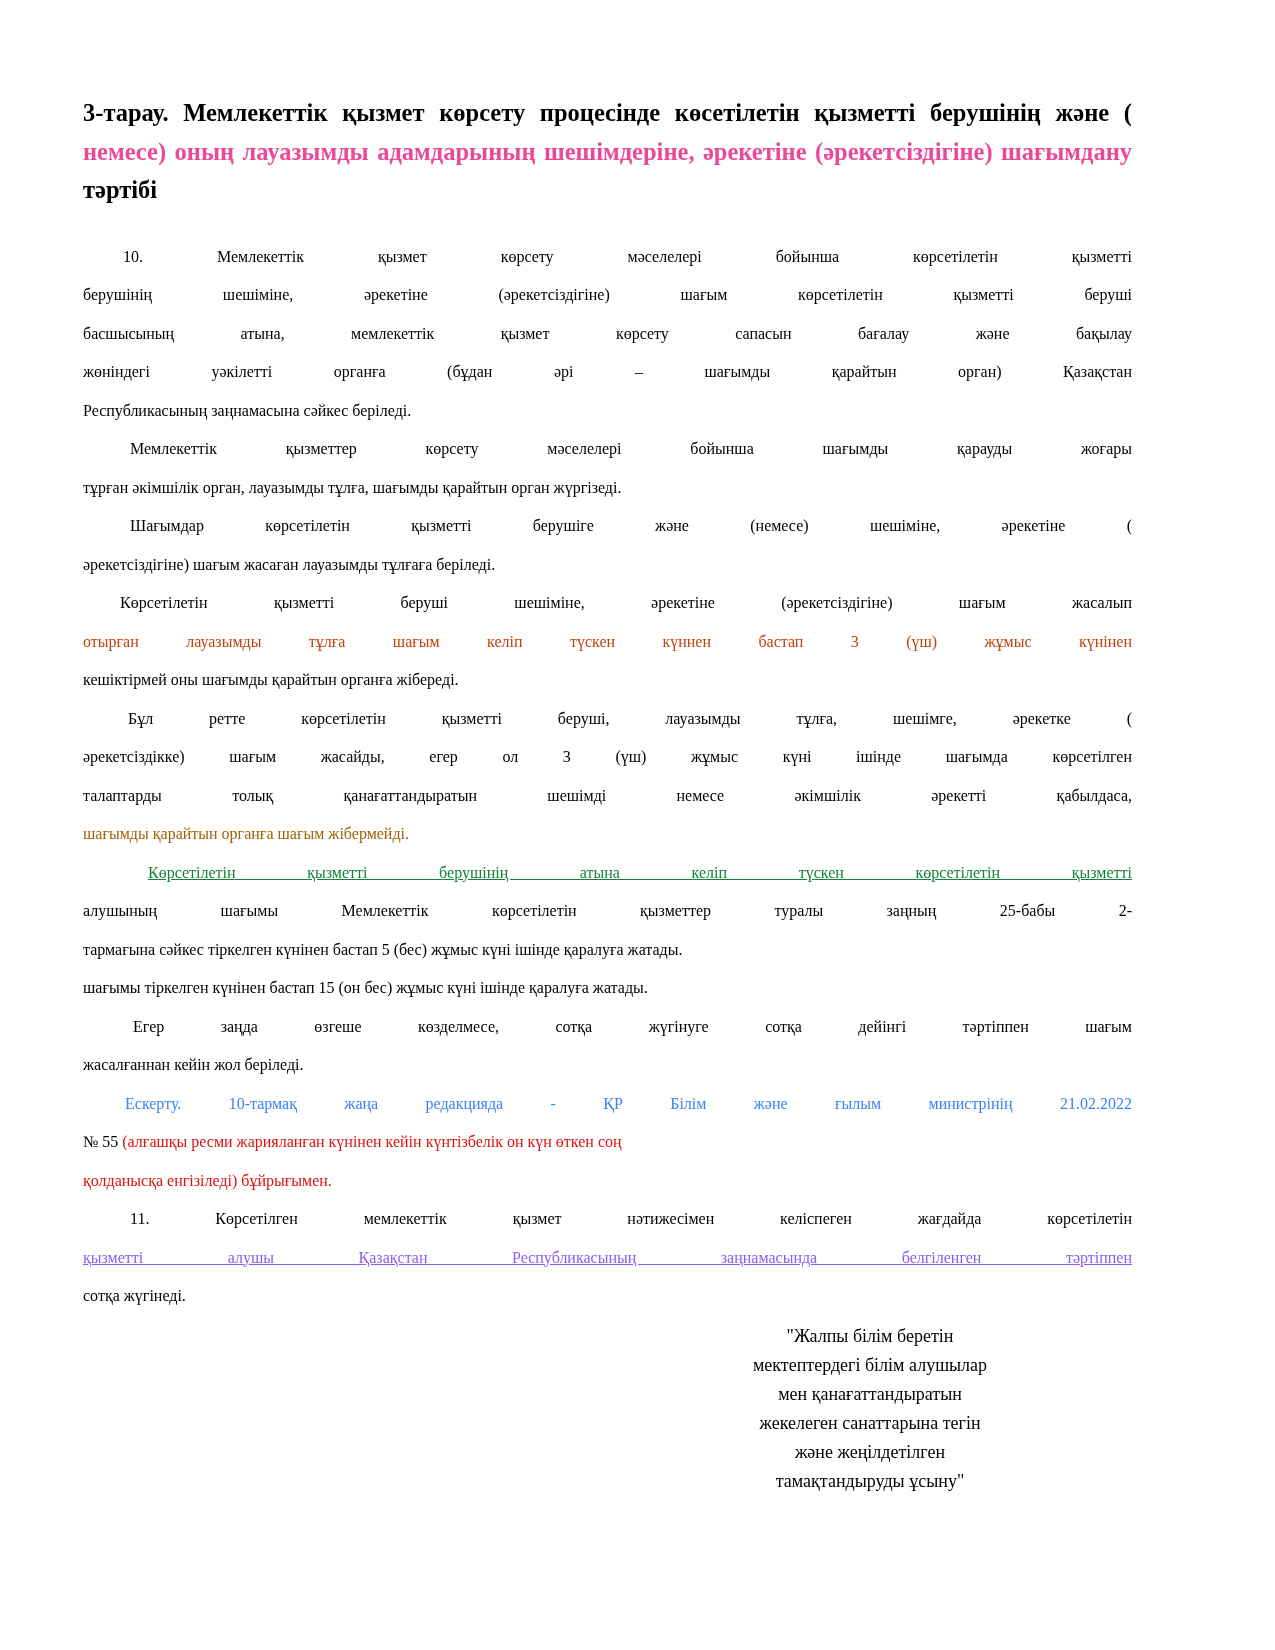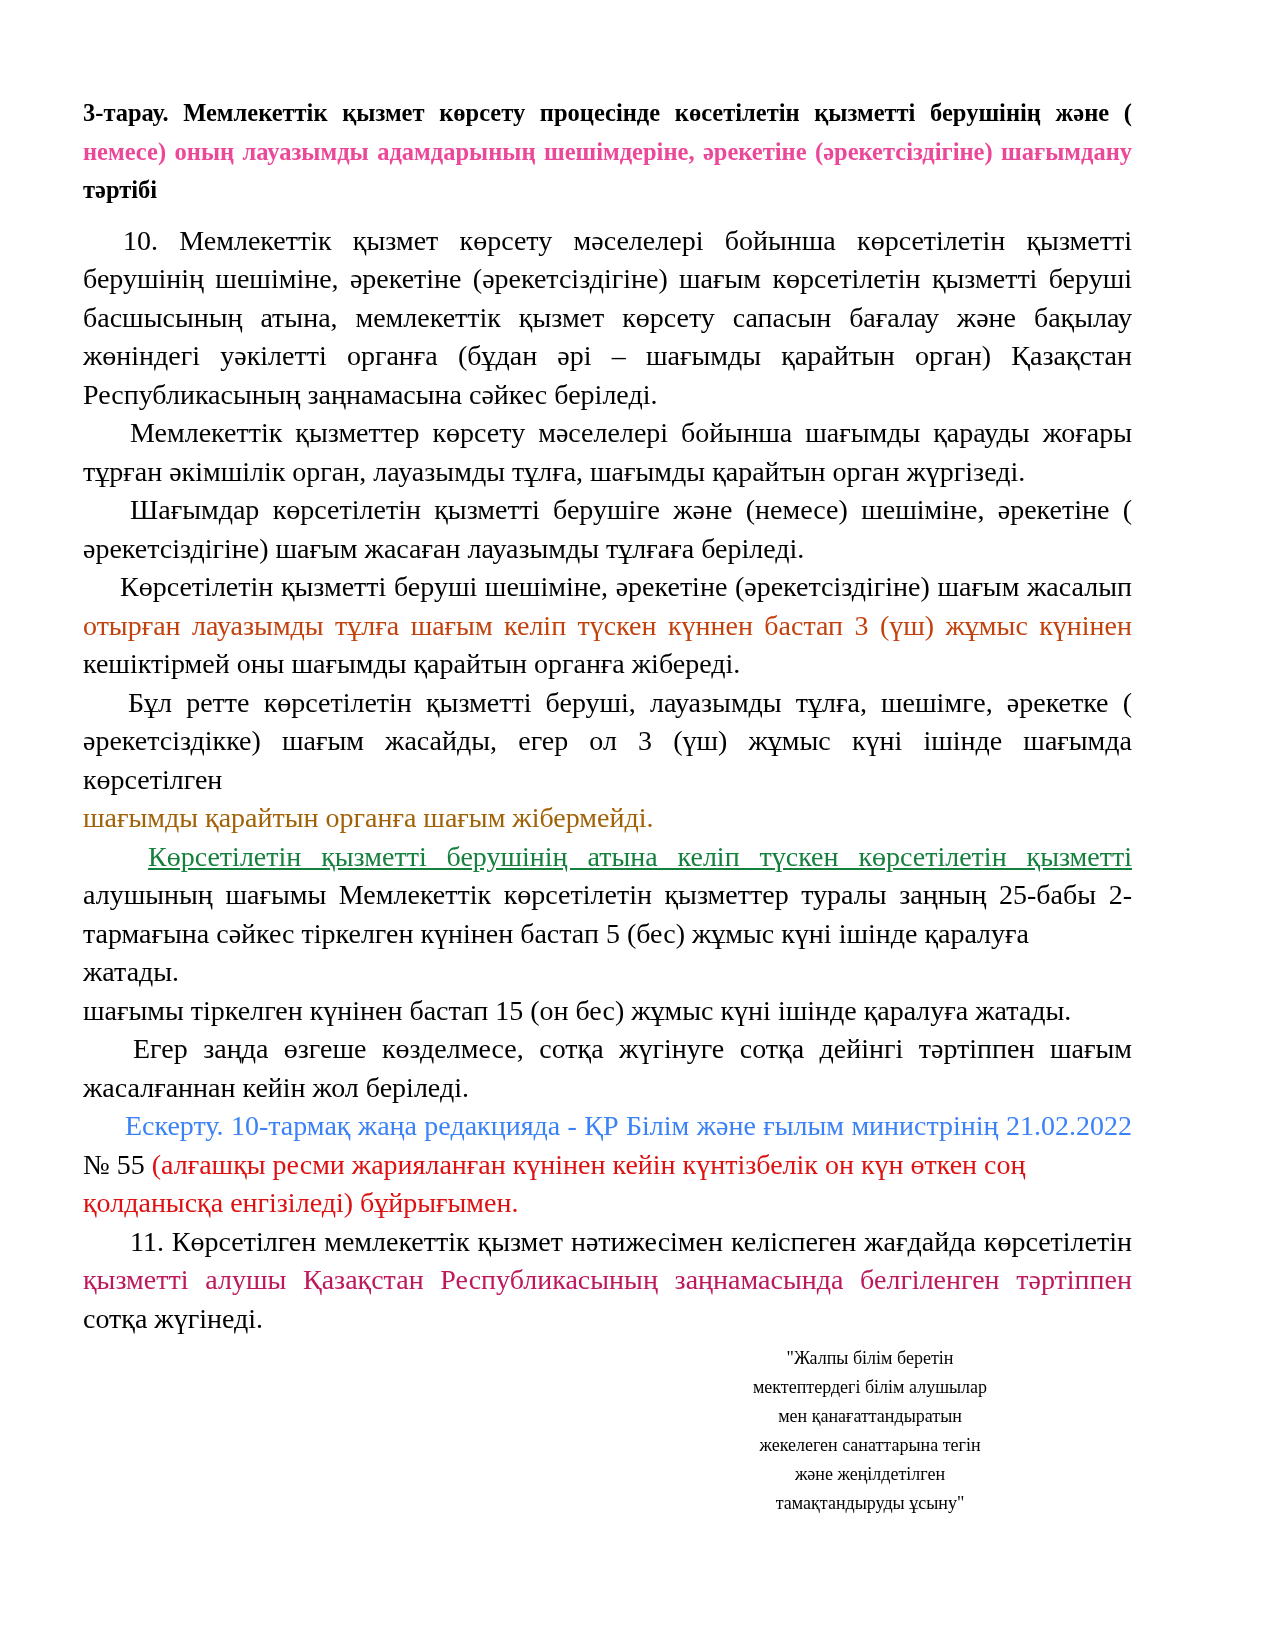--- a/index.html
+++ b/index.html
@@ -18,37 +18,37 @@
     box-sizing: border-box;
     width: 1275px;
     height: 1650px;
     padding: 94px 143px 0 83px;
     background: #ffffff;
   }
   .para {
     margin: 0;
   }
   .para .line {
-    font-size: 28px;
+    font-size: 16px;
     line-height: 38.5px;
     white-space: normal;
     text-align: justify;
     text-align-last: justify;
   }
   .para .line.ragged {
     text-align: left;
     text-align-last: left;
   }
   .para.heading .line {
     font-weight: 700;
     font-size: 24.5px;
     line-height: 38.5px;
   }
   .para.heading {
-    margin-bottom: 12px;
+    margin-bottom: 28px;
   }
   .quote-block {
     width: 300px;
     margin-left: 637px;
     margin-top: 6px;
     text-align: center;
   }
   .quote-block .qline {
     font-size: 18px;
     line-height: 29px;
@@ -84,20 +84,21 @@
         <div class="line ragged"><span style="color: rgb(0, 0, 0);">әрекетсіздігіне) шағым жасаған лауазымды тұлғаға беріледі.</span></div>
       </div>
       <div class="para">
         <div class="line" style="text-indent: 37px;"><span style="color: rgb(0, 0, 0);">Көрсетілетін қызметті беруші шешіміне, әрекетіне (әрекетсіздігіне) шағым жасалып</span></div>
         <div class="line"><span style="color: #c2410c;">отырған лауазымды тұлға шағым келіп түскен күннен бастап 3 (үш) жұмыс күнінен</span></div>
         <div class="line ragged"><span style="color: rgb(0, 0, 0);">кешіктірмей оны шағымды қарайтын органға жібереді.</span></div>
       </div>
       <div class="para">
         <div class="line" style="text-indent: 45px;"><span style="color: rgb(0, 0, 0);">Бұл ретте көрсетілетін қызметті беруші, лауазымды тұлға, шешімге, әрекетке (</span></div>
         <div class="line"><span style="color: rgb(0, 0, 0);">әрекетсіздікке) шағым жасайды, егер ол 3 (үш) жұмыс күні ішінде шағымда көрсетілген</span></div>
+        <div class="line"><span style="color: rgb(0, 0, 0);">талаптарды толық қанағаттандыратын шешімді немесе әкімшілік әрекетті қабылдаса,</span></div>
         <div class="line ragged"><span style="color: #a16207;">шағымды қарайтын органға шағым жібермейді.</span></div>
       </div>
       <div class="para">
         <div class="line" style="text-indent: 65px;"><span style="color: #15803d; text-decoration: underline;">Көрсетілетін қызметті берушінің атына келіп түскен көрсетілетін қызметті</span></div>
         <div class="line"><span style="color: rgb(0, 0, 0);">алушының шағымы Мемлекеттік көрсетілетін қызметтер туралы заңның 25-бабы 2-</span></div>
         <div class="line ragged"><span style="color: rgb(0, 0, 0);">тармағына сәйкес тіркелген күнінен бастап 5 (бес) жұмыс күні ішінде қаралуға жатады.</span></div>
       </div>
       <div class="para">
         <div class="line ragged"><span style="color: rgb(0, 0, 0);">шағымы тіркелген күнінен бастап 15 (он бес) жұмыс күні ішінде қаралуға жатады.</span></div>
       </div>
@@ -105,21 +106,21 @@
         <div class="line" style="text-indent: 50px;"><span style="color: rgb(0, 0, 0);">Егер заңда өзгеше көзделмесе, сотқа жүгінуге сотқа дейінгі тәртіппен шағым</span></div>
         <div class="line ragged"><span style="color: rgb(0, 0, 0);">жасалғаннан кейін жол беріледі.</span></div>
       </div>
       <div class="para">
         <div class="line" style="text-indent: 42px;"><span style="color: #3b82f6;">Ескерту. 10-тармақ жаңа редакцияда - ҚР Білім және ғылым министрінің 21.02.2022</span></div>
         <div class="line ragged"><span style="color: rgb(0, 0, 0);">№ 55 </span><span style="color: rgb(221, 17, 17);">(алғашқы ресми жарияланған күнінен кейін күнтізбелік он күн өткен соң</span></div>
         <div class="line ragged"><span style="color: rgb(221, 17, 17);">қолданысқа енгізіледі) бұйрығымен.</span></div>
       </div>
       <div class="para">
         <div class="line" style="text-indent: 47px;"><span style="color: rgb(0, 0, 0);">11. Көрсетілген мемлекеттік қызмет нәтижесімен келіспеген жағдайда көрсетілетін</span></div>
-        <div class="line"><span style="color: #be185d;">қызметті алушы Қазақстан Республикасының заңнамасында белгіленген тәртіппен</span></div>
+        <div class="line"><span style="color: #8b5cf6; text-decoration: underline;">қызметті алушы Қазақстан Республикасының заңнамасында белгіленген тәртіппен</span></div>
         <div class="line ragged"><span style="color: rgb(0, 0, 0);">сотқа жүгінеді.</span></div>
       </div>
     </div>
   <div class="quote-block" id="quote-slot">
       <div class="qline">"Жалпы білім беретін</div>
       <div class="qline">мектептердегі білім алушылар</div>
       <div class="qline">мен қанағаттандыратын</div>
       <div class="qline">жекелеген санаттарына тегін</div>
       <div class="qline">және жеңілдетілген</div>
       <div class="qline">тамақтандыруды ұсыну"</div>

